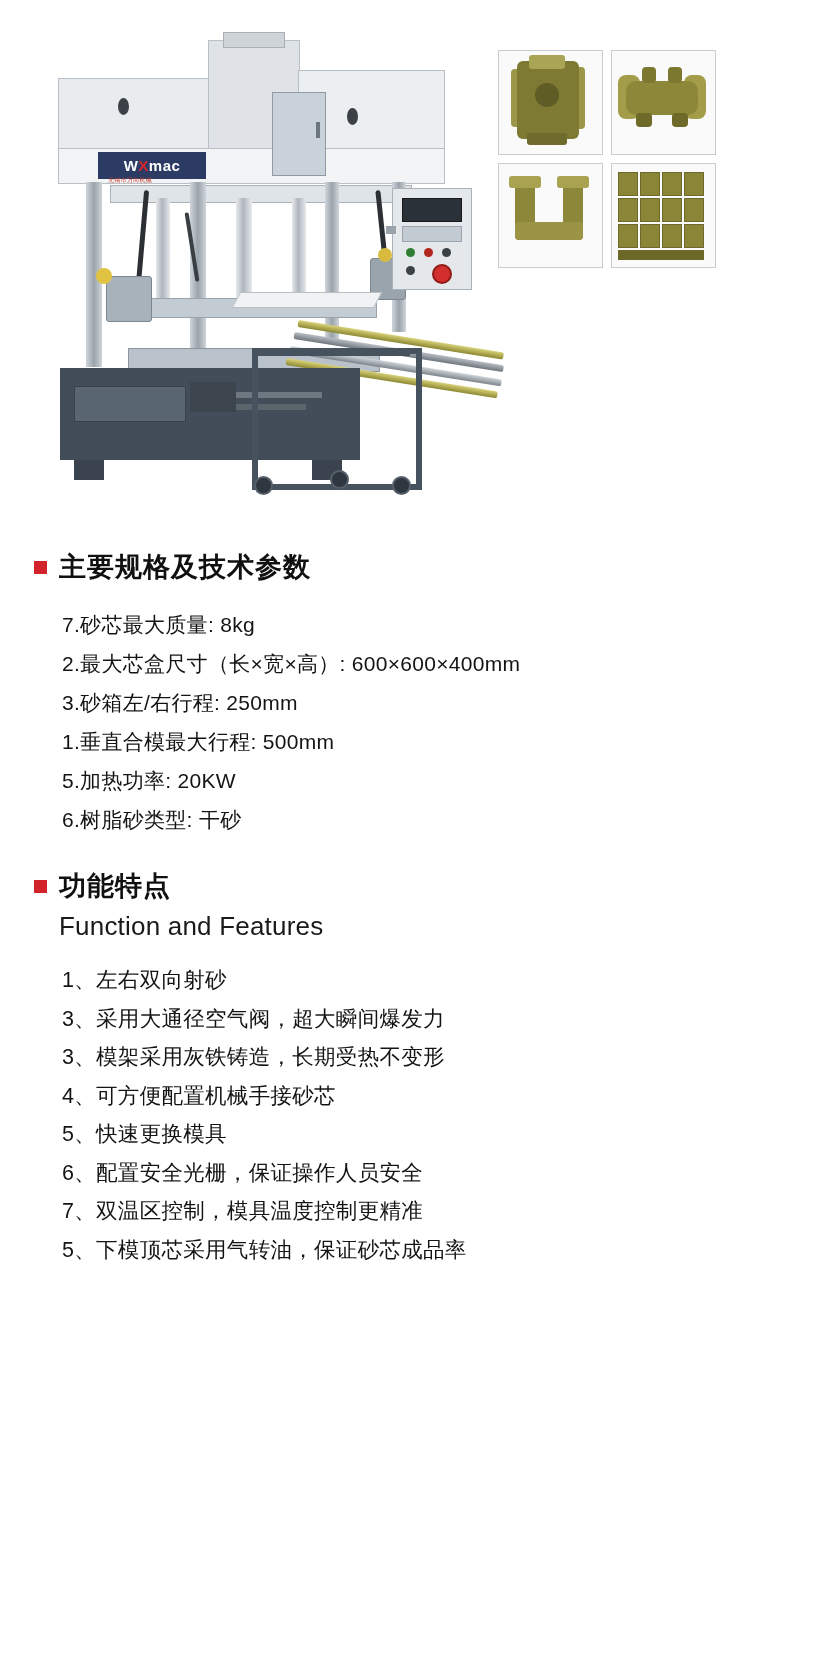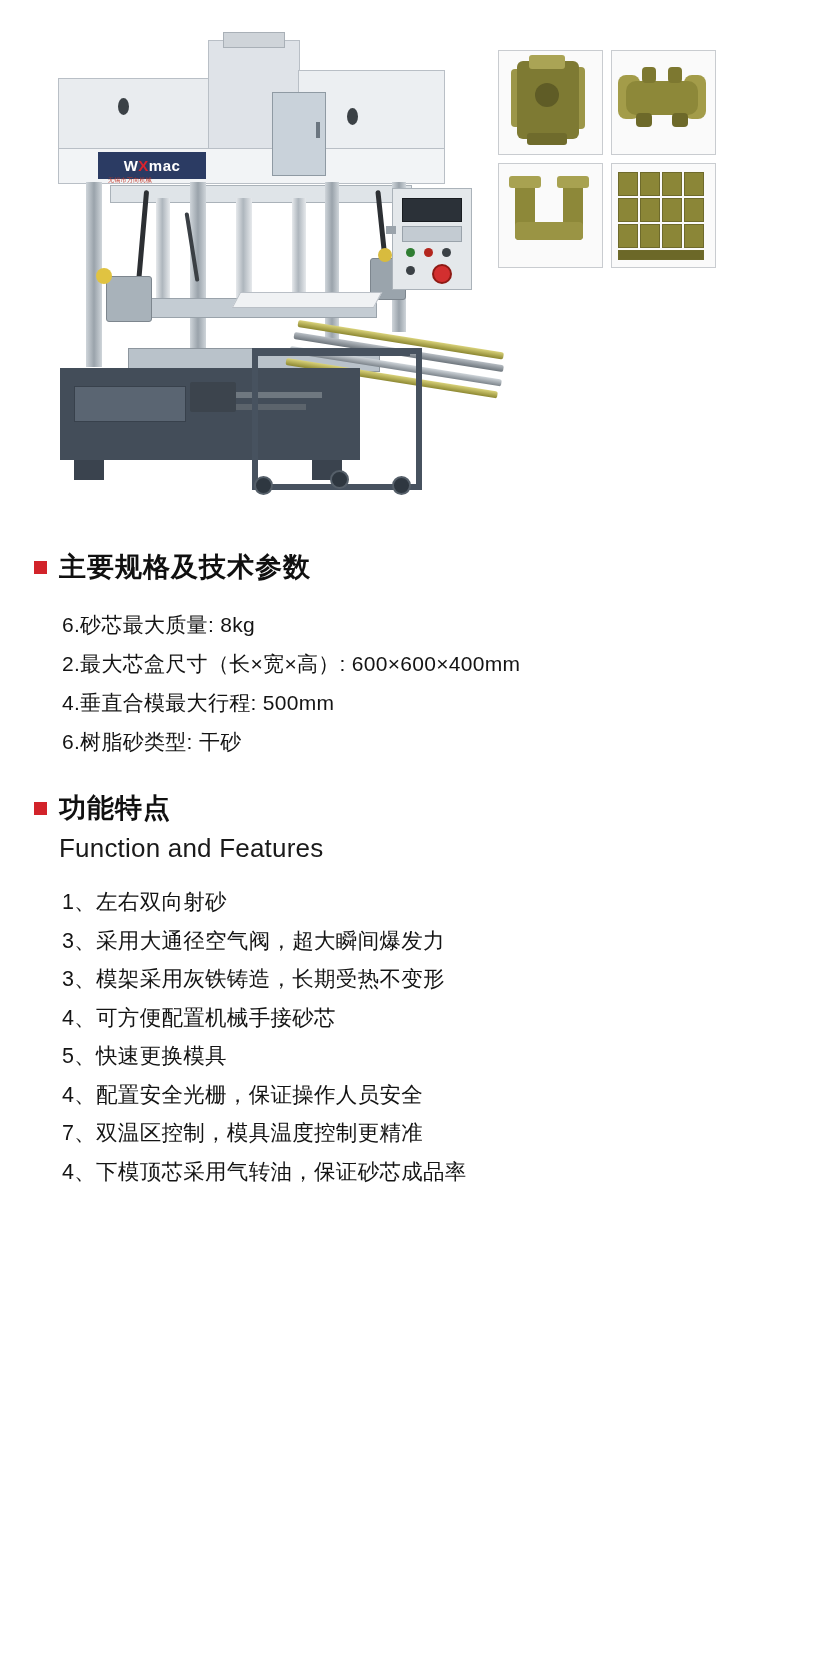--- a/index.html
+++ b/index.html
@@ -350,35 +350,37 @@
 </div>
 
 <div class="content">
 
   <div class="section-head">
     <div class="bullet-sq"></div>
     <div class="head-zh">主要规格及技术参数</div>
   </div>
 
   <ul class="spec-list">
-    <li>6.砂芯最大质量: 8kg</li>
+    <li>7.砂芯最大质量: 8kg</li>
     <li>2.最大芯盒尺寸（长×宽×高）: 600×600×400mm</li>
-    <li>4.垂直合模最大行程: 500mm</li>
+    <li>3.砂箱左/右行程: 250mm</li>
+    <li>1.垂直合模最大行程: 500mm</li>
+    <li>5.加热功率: 20KW</li>
     <li>6.树脂砂类型: 干砂</li>
   </ul>
 
   <div class="section-head">
     <div class="bullet-sq"></div>
     <div class="head-zh">功能特点</div>
   </div>
   <div class="head-en">Function and Features</div>
 
   <ul class="feat-list">
     <li>1、左右双向射砂</li>
     <li>3、采用大通径空气阀，超大瞬间爆发力</li>
     <li>3、模架采用灰铁铸造，长期受热不变形</li>
     <li>4、可方便配置机械手接砂芯</li>
     <li>5、快速更换模具</li>
-    <li>4、配置安全光栅，保证操作人员安全</li>
+    <li>6、配置安全光栅，保证操作人员安全</li>
     <li>7、双温区控制，模具温度控制更精准</li>
-    <li>4、下模顶芯采用气转油，保证砂芯成品率</li>
+    <li>5、下模顶芯采用气转油，保证砂芯成品率</li>
   </ul>
 </div>
 
 </body></html>

